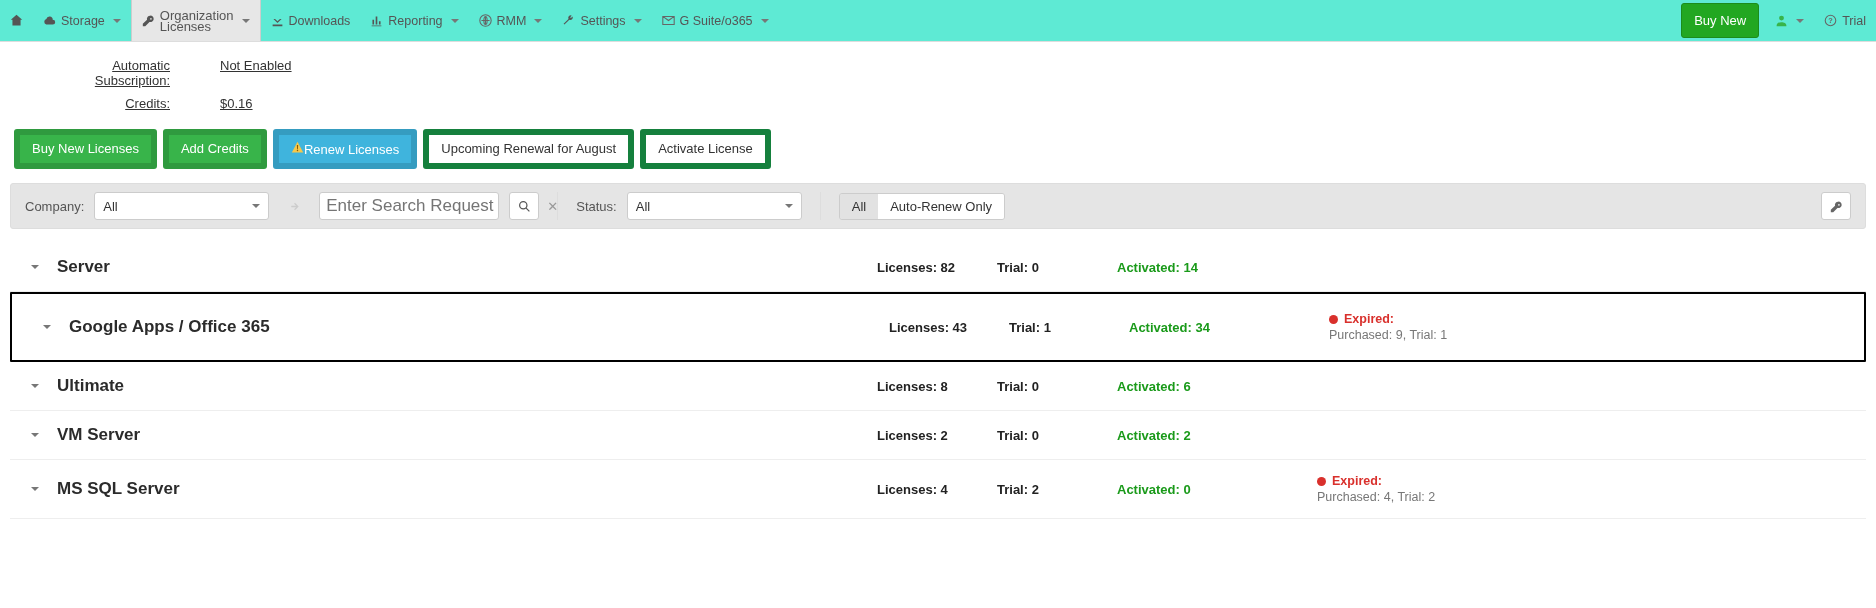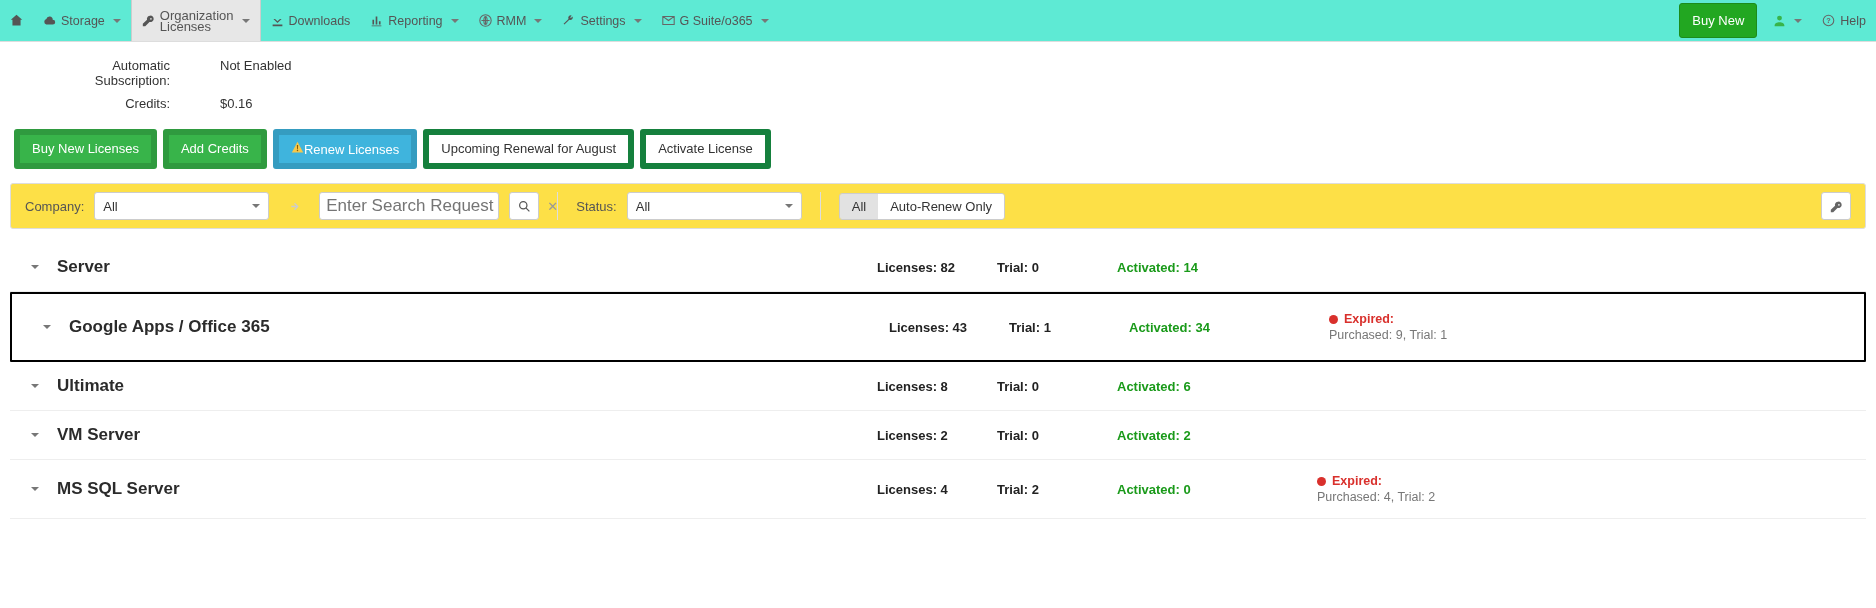--- a/index.html
+++ b/index.html
@@ -9,33 +9,33 @@
   .topnav { display: flex; align-items: stretch; background: #5eead4; border-bottom: 1px solid #ddd; height: 42px; }
   .topnav .nav-item { display: flex; align-items: center; padding: 0 10px; color: #555; cursor: pointer; gap: 5px; font-size: 12.5px; }
   .topnav .nav-item.active { background: #e7e7e7; border-left: 1px solid #ccc; border-right: 1px solid #ccc; }
   .topnav .nav-item.active .two-line { line-height: 11px; font-size: 13px; }
   .topnav .spacer { flex: 1; }
   .topnav .buy-new { background: #22a721; color: #fff; padding: 4px 12px; margin: 3px 6px; border-radius: 3px; border: 1px solid #1c8c1b; display:flex; align-items:center; font-weight:500;}
   .caret { width: 0; height: 0; border-left: 4px solid transparent; border-right: 4px solid transparent; border-top: 4px solid #777; display: inline-block; margin-left: 3px; }
   .icon { display: inline-flex; }
 
   
-  .info-block { padding: 16px 40px 10px 40px; }
+  .info-block { padding: 16px 40px 10px 40px; text-decoration: underline; }
   .info-row { display: flex; margin-bottom: 8px; font-size: 13px; }
   .info-label { width: 180px; text-align: right; padding-right: 50px; color: #333; }
   .info-value { color: #333; }
 
   
   .actions { padding: 0 14px 14px 14px; display: flex; gap: 6px; }
   .btn { padding: 6px 12px; border-radius: 3px; border: 6px solid #15803d; background: #fff; cursor: pointer; font-size: 13px; color:#333; }
   .btn-green { background: #38b44a; border-color: #2f9a3f; color: #fff; }
   .btn-blue { background: #3fb4dd; border-color: #359cc0; color: #fff; display:inline-flex; align-items:center; }
 
   
-  .filterbar { margin: 0 10px; border: 1px solid #ddd; background: #fde047; padding: 8px 14px; display: flex; align-items: center; gap: 10px; border-radius: 3px; }
+  .filterbar { margin: 0 10px; border: 1px solid #ddd; background: #e5e5e5; padding: 8px 14px; display: flex; align-items: center; gap: 10px; border-radius: 3px; }
   .filterbar .lbl { color: #555; font-size: 13px; }
   .select-box { position: relative; background: #fff; border: 1px solid #ccc; border-radius: 3px; height: 28px; width: 175px; display: flex; align-items: center; padding: 0 8px; cursor: pointer; justify-content: space-between;}
   .search-input-wrap { display:flex; align-items:center; background:#fff; border:1px solid #ccc; border-radius:3px; height:28px; width:180px; padding:0 6px;}
   .search-input { border:none; outline:none; flex:1; font-size:17px; background:transparent;}
   .icon-btn { border:1px solid #ccc; background:#fff; height:28px; width:30px; display:flex; align-items:center; justify-content:center; border-radius:3px; cursor:pointer; }
   .icon-btn.ghost { border-color:transparent; background:transparent; color:#bbb; cursor:default;}
   .divider-v { width:1px; height:28px; background:#ddd; margin:0 8px;}
   .seg { display:flex; border:1px solid #ccc; border-radius:3px; overflow:hidden;}
   .seg .seg-btn { padding:5px 12px; background:#fff; cursor:pointer; font-size:13px; }
   .seg .seg-btn.active { background:#e2e2e2; }
@@ -149,21 +149,21 @@
       </span>
     <span class="caret"></span>
   </div>
   <div class="nav-item">
     <span class="icon">
         <svg class="ic" viewBox="0 0 16 16">
           <circle cx="8" cy="8" r="6.5" fill="none" stroke="#666" stroke-width="1.3"></circle>
           <text x="8" y="11" text-anchor="middle" font-size="9" fill="#666" font-weight="bold">?</text>
         </svg>
       </span>
-    <span>Help</span>
+    <span>Trial</span>
   </div>
 </div>
 
 <div class="info-block">
   <div class="info-row">
     <div class="info-label">Automatic Subscription:</div>
     <div class="info-value">Not Enabled</div>
   </div>
   <div class="info-row">
     <div class="info-label">Credits:</div>

